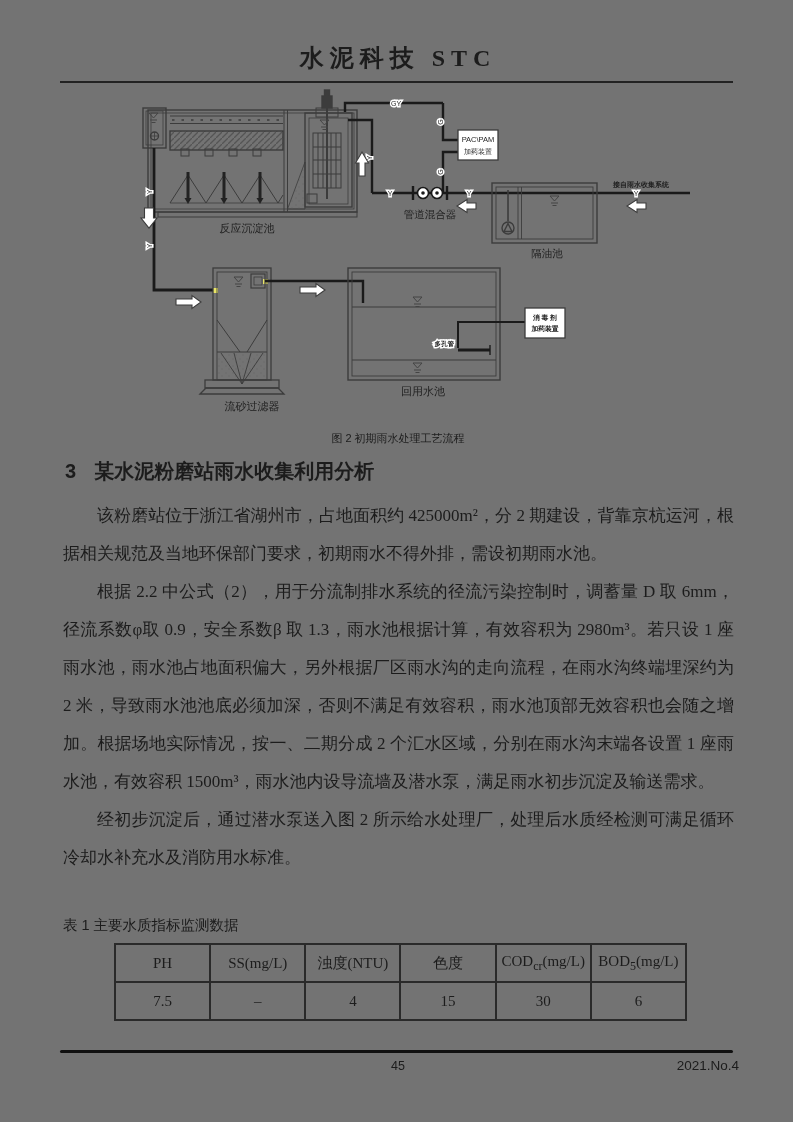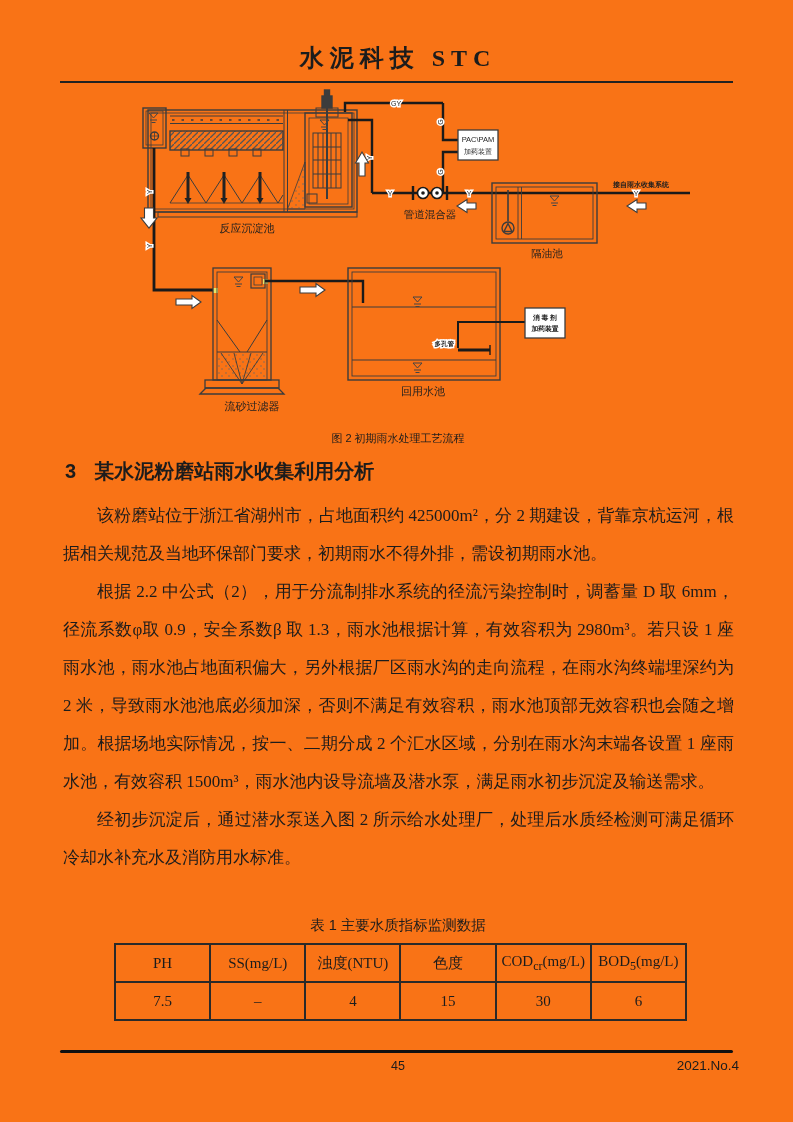--- a/index.html
+++ b/index.html
@@ -1,19 +1,19 @@
 <!DOCTYPE html>
 <html><head>
 <meta charset="utf-8">
 <style>
   html,body{margin:0;padding:0;background:#888;}
   .page{
     position:relative;
     width:793px;height:1122px;
-    background:#f97316;
+    background:#737373;
     margin:0 auto;
     overflow:hidden;
     font-family:"Liberation Serif","DejaVu Serif",serif;
     color:#1c1c1c;
   }
   .journal-title{
     position:absolute;top:42px;left:63px;width:670px;
     text-align:center;font-size:24px;letter-spacing:6px;
     font-family:"Liberation Serif","DejaVu Serif",serif;
     font-weight:600;
@@ -38,21 +38,21 @@
   .body-text{
     position:absolute;top:497px;left:63px;width:671px;
   }
   .body-text p{
     margin:0;font-size:17px;line-height:38px;
     text-align:justify;text-indent:2em;
     font-family:Liberation Serif, serif;
   }
   .table-caption{
     position:absolute;top:916px;left:63px;width:670px;
-    text-align:center;font-size:14.5px;
+    text-align:left;font-size:14.5px;
     font-family:"Liberation Sans","DejaVu Sans",sans-serif;
   }
   table.data-table{
     position:absolute;top:943px;left:114px;width:573px;
     border-collapse:collapse;table-layout:fixed;
     font-size:15px;font-family:"Liberation Serif","DejaVu Serif",serif;
   }
   table.data-table td{
     border:2px solid #2a2a2a;text-align:center;
     height:36px;padding:0;

